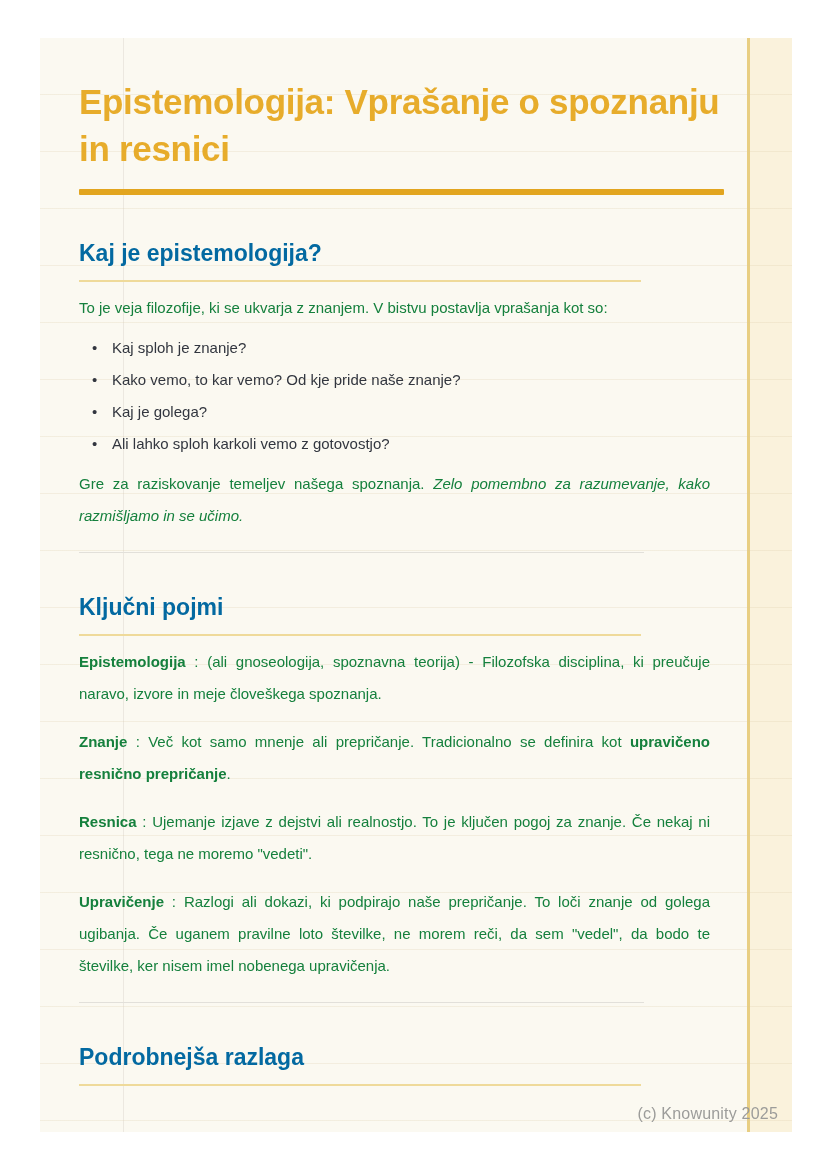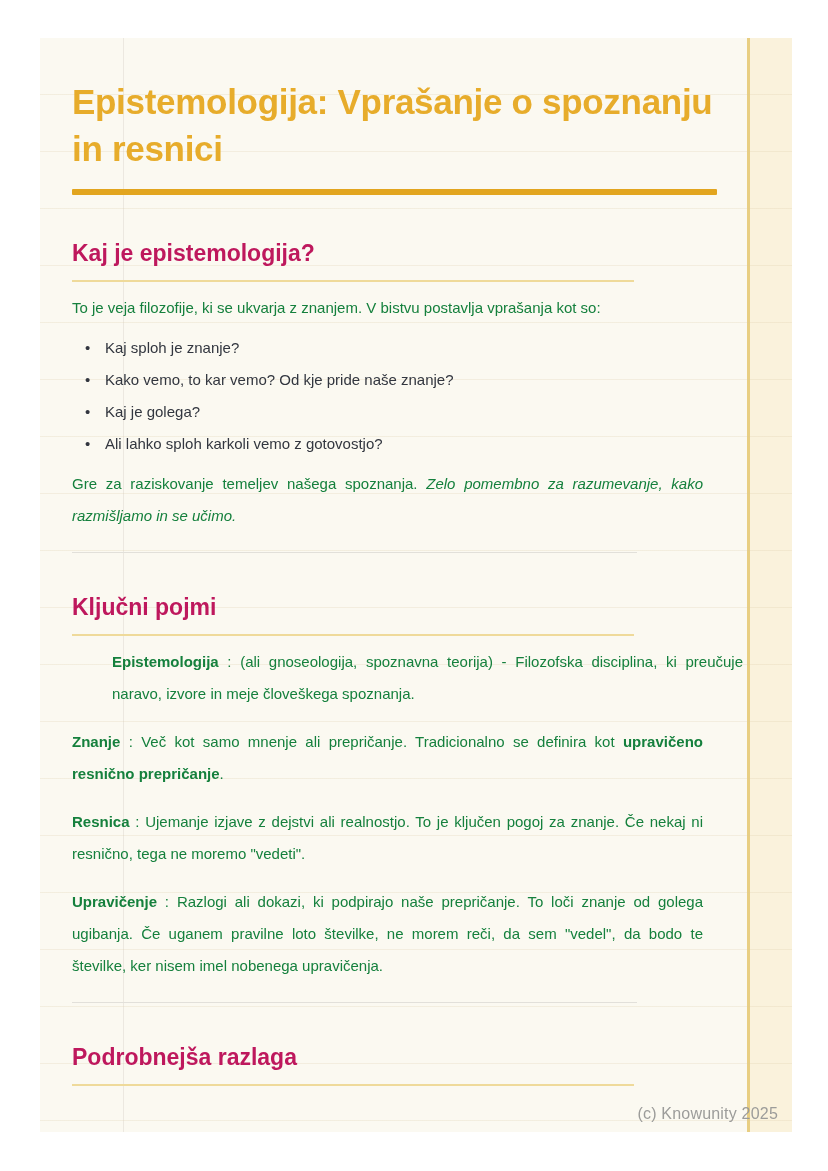--- a/index.html
+++ b/index.html
@@ -52,21 +52,21 @@
     position: absolute;
     left: 83px;
     top: 0;
     bottom: 0;
     width: 1px;
     background: #ECE8E0;
     z-index: 0;
   }
   .content {
     position: absolute;
-    left: 32px;
+    left: 39px;
     top: 40px;
     width: 645px;
     z-index: 2;
   }
   .doc-title {
     margin: 0;
     width: 645px;
     font-size: 35px;
     line-height: 47px;
     font-weight: 700;
@@ -79,21 +79,21 @@
     margin-top: 17px;
     background: #E2A51F;
     border-radius: 1px;
   }
   .section-heading {
     margin: 0;
     margin-top: 40px;
     font-size: 23px;
     line-height: 28px;
     font-weight: 700;
-    color: #be185d;
+    color: #0369a1;
   }
   .section-heading.first {
     margin-top: 44px;
   }
   .heading-underline {
     width: 562px;
     height: 2px;
     margin-top: 13px;
     background: #EFDA9A;
   }
@@ -126,21 +126,21 @@
   }
   .outro { margin-top: 8px; }
   .outro .em { font-style: italic; }
   .divider {
     width: 565px;
     height: 1px;
     margin-top: 20px;
     background: #E2E0DA;
   }
   .definition { margin-top: 16px; }
-  .definition.first { margin-top: 10px; margin-left: 40px; }
+  .definition.first { margin-top: 10px; }
   .term { font-weight: 700; }
   .bold-tail { font-weight: 700; }
   .watermark {
     position: absolute;
     right: 14px;
     top: 1067px;
     font-size: 16px;
     letter-spacing: 0.2px;
     color: #9C9C9A;
     z-index: 3;

